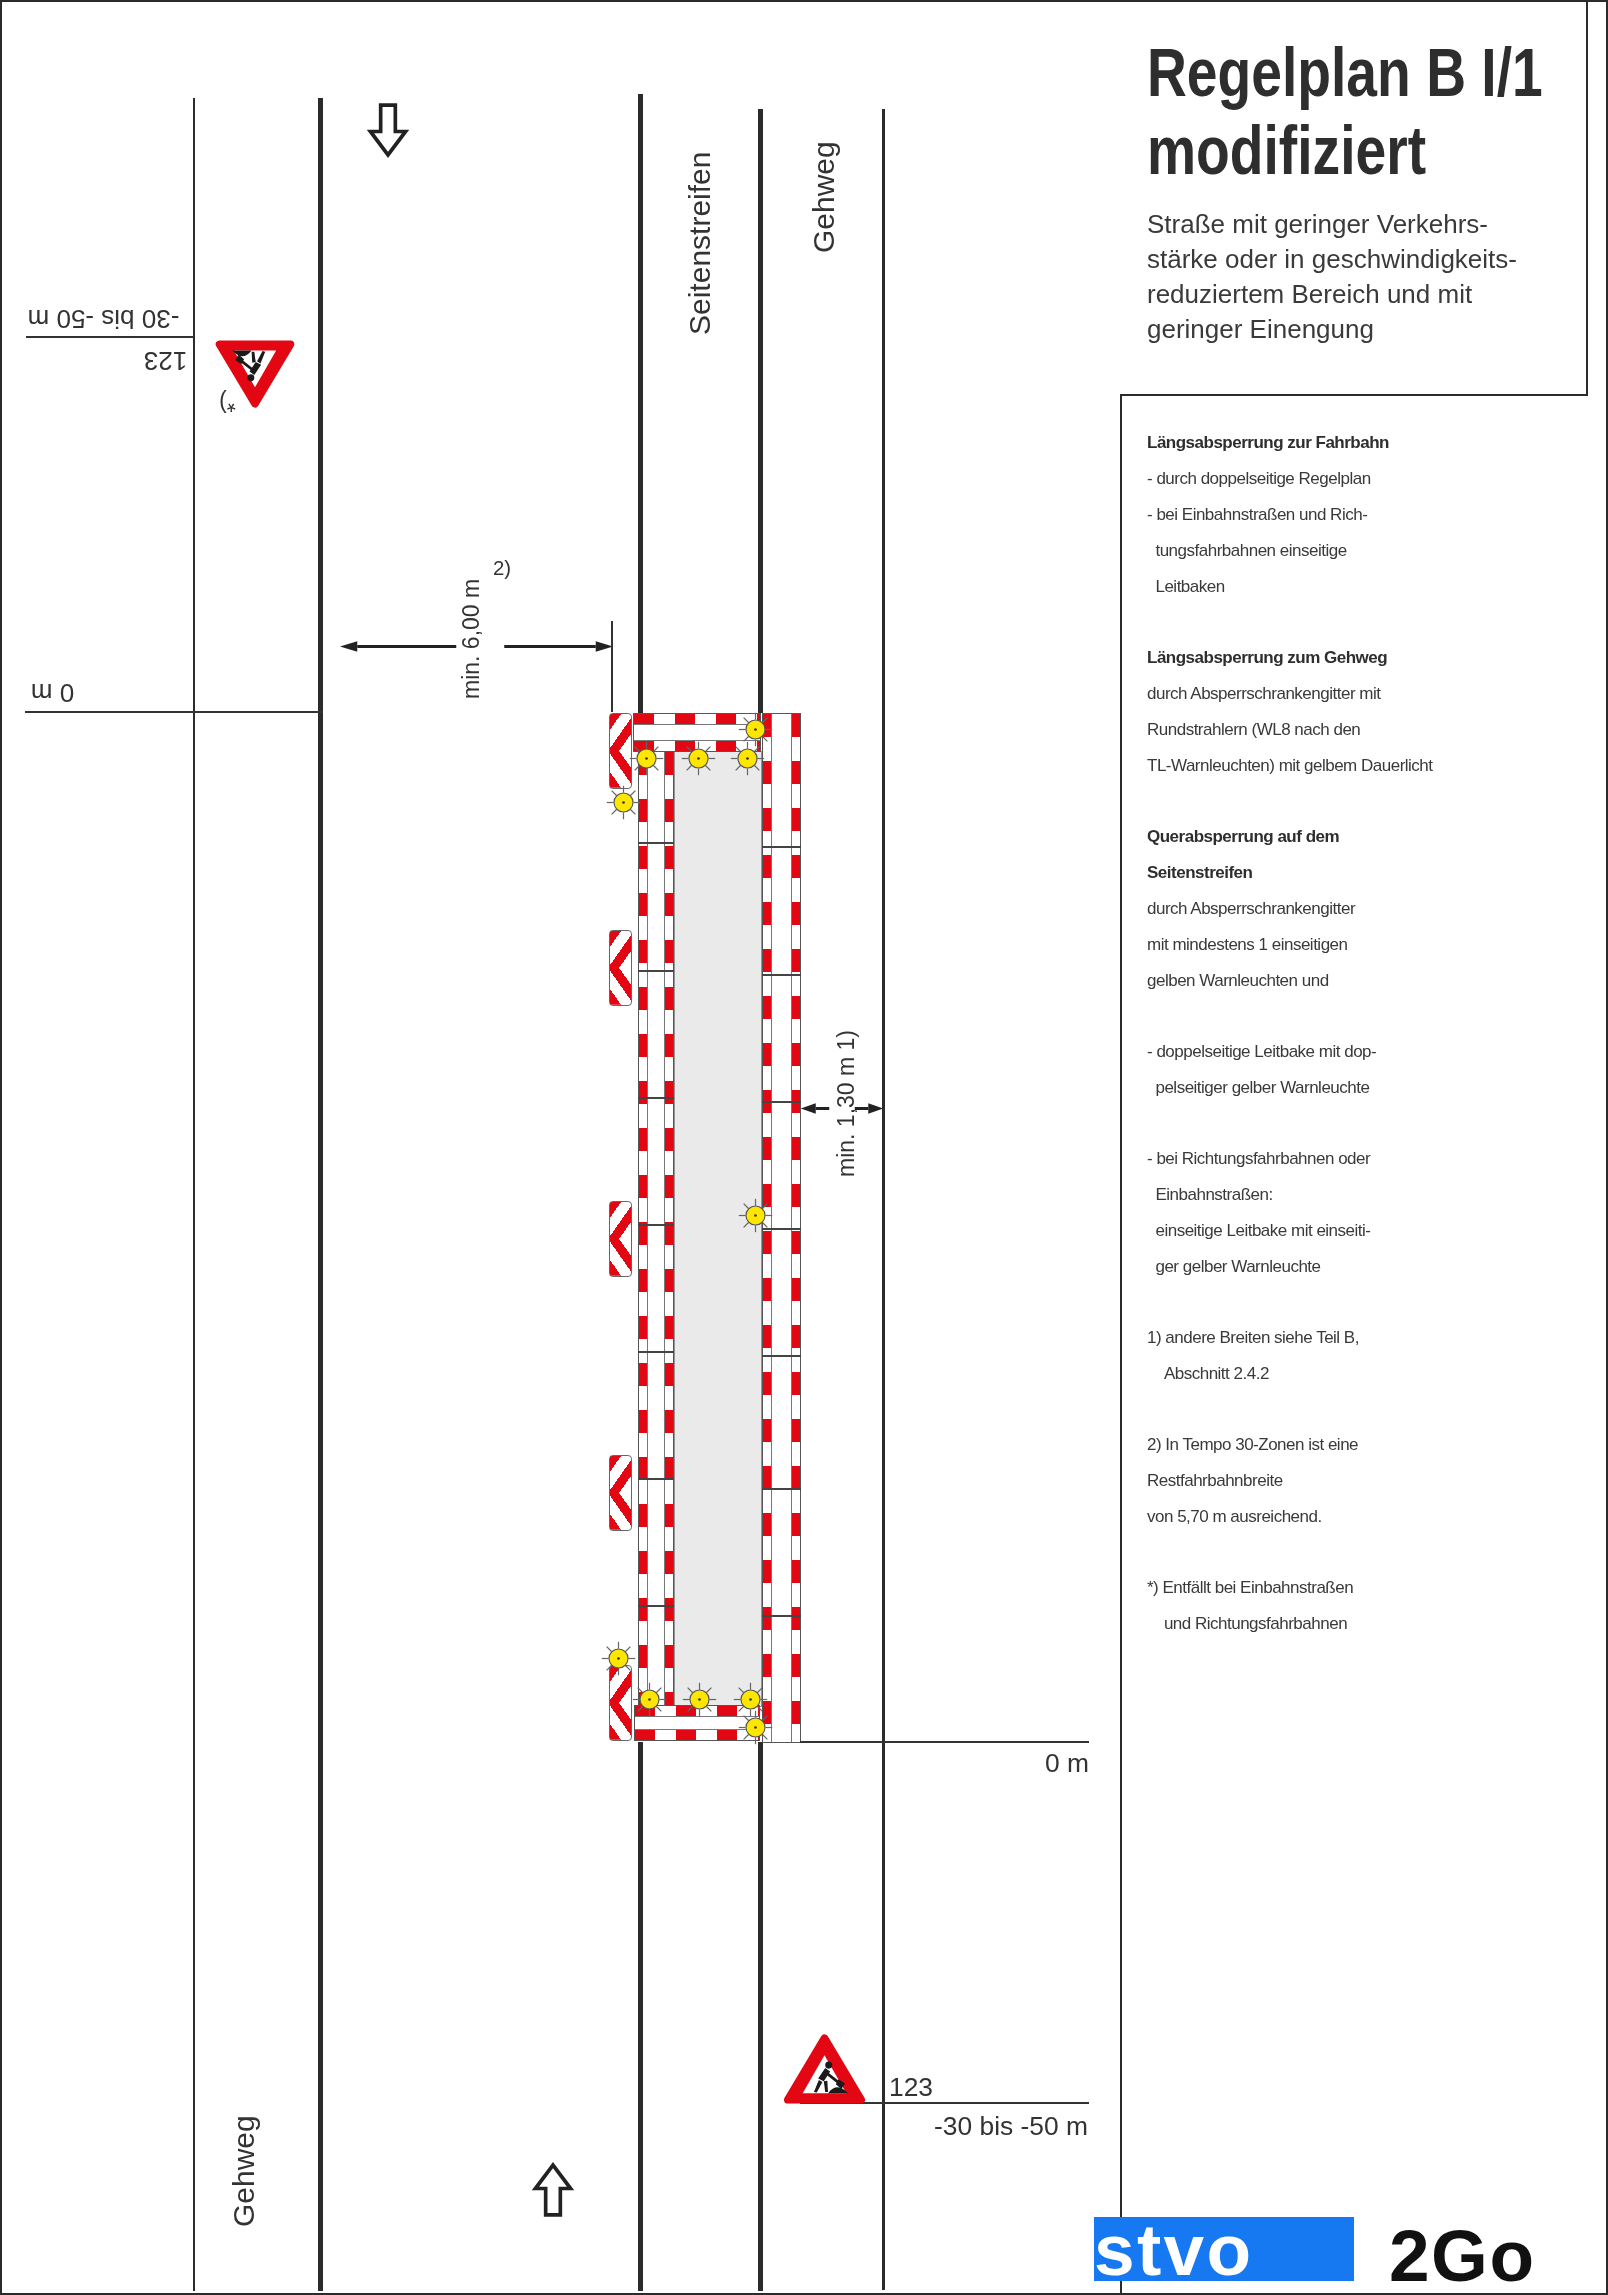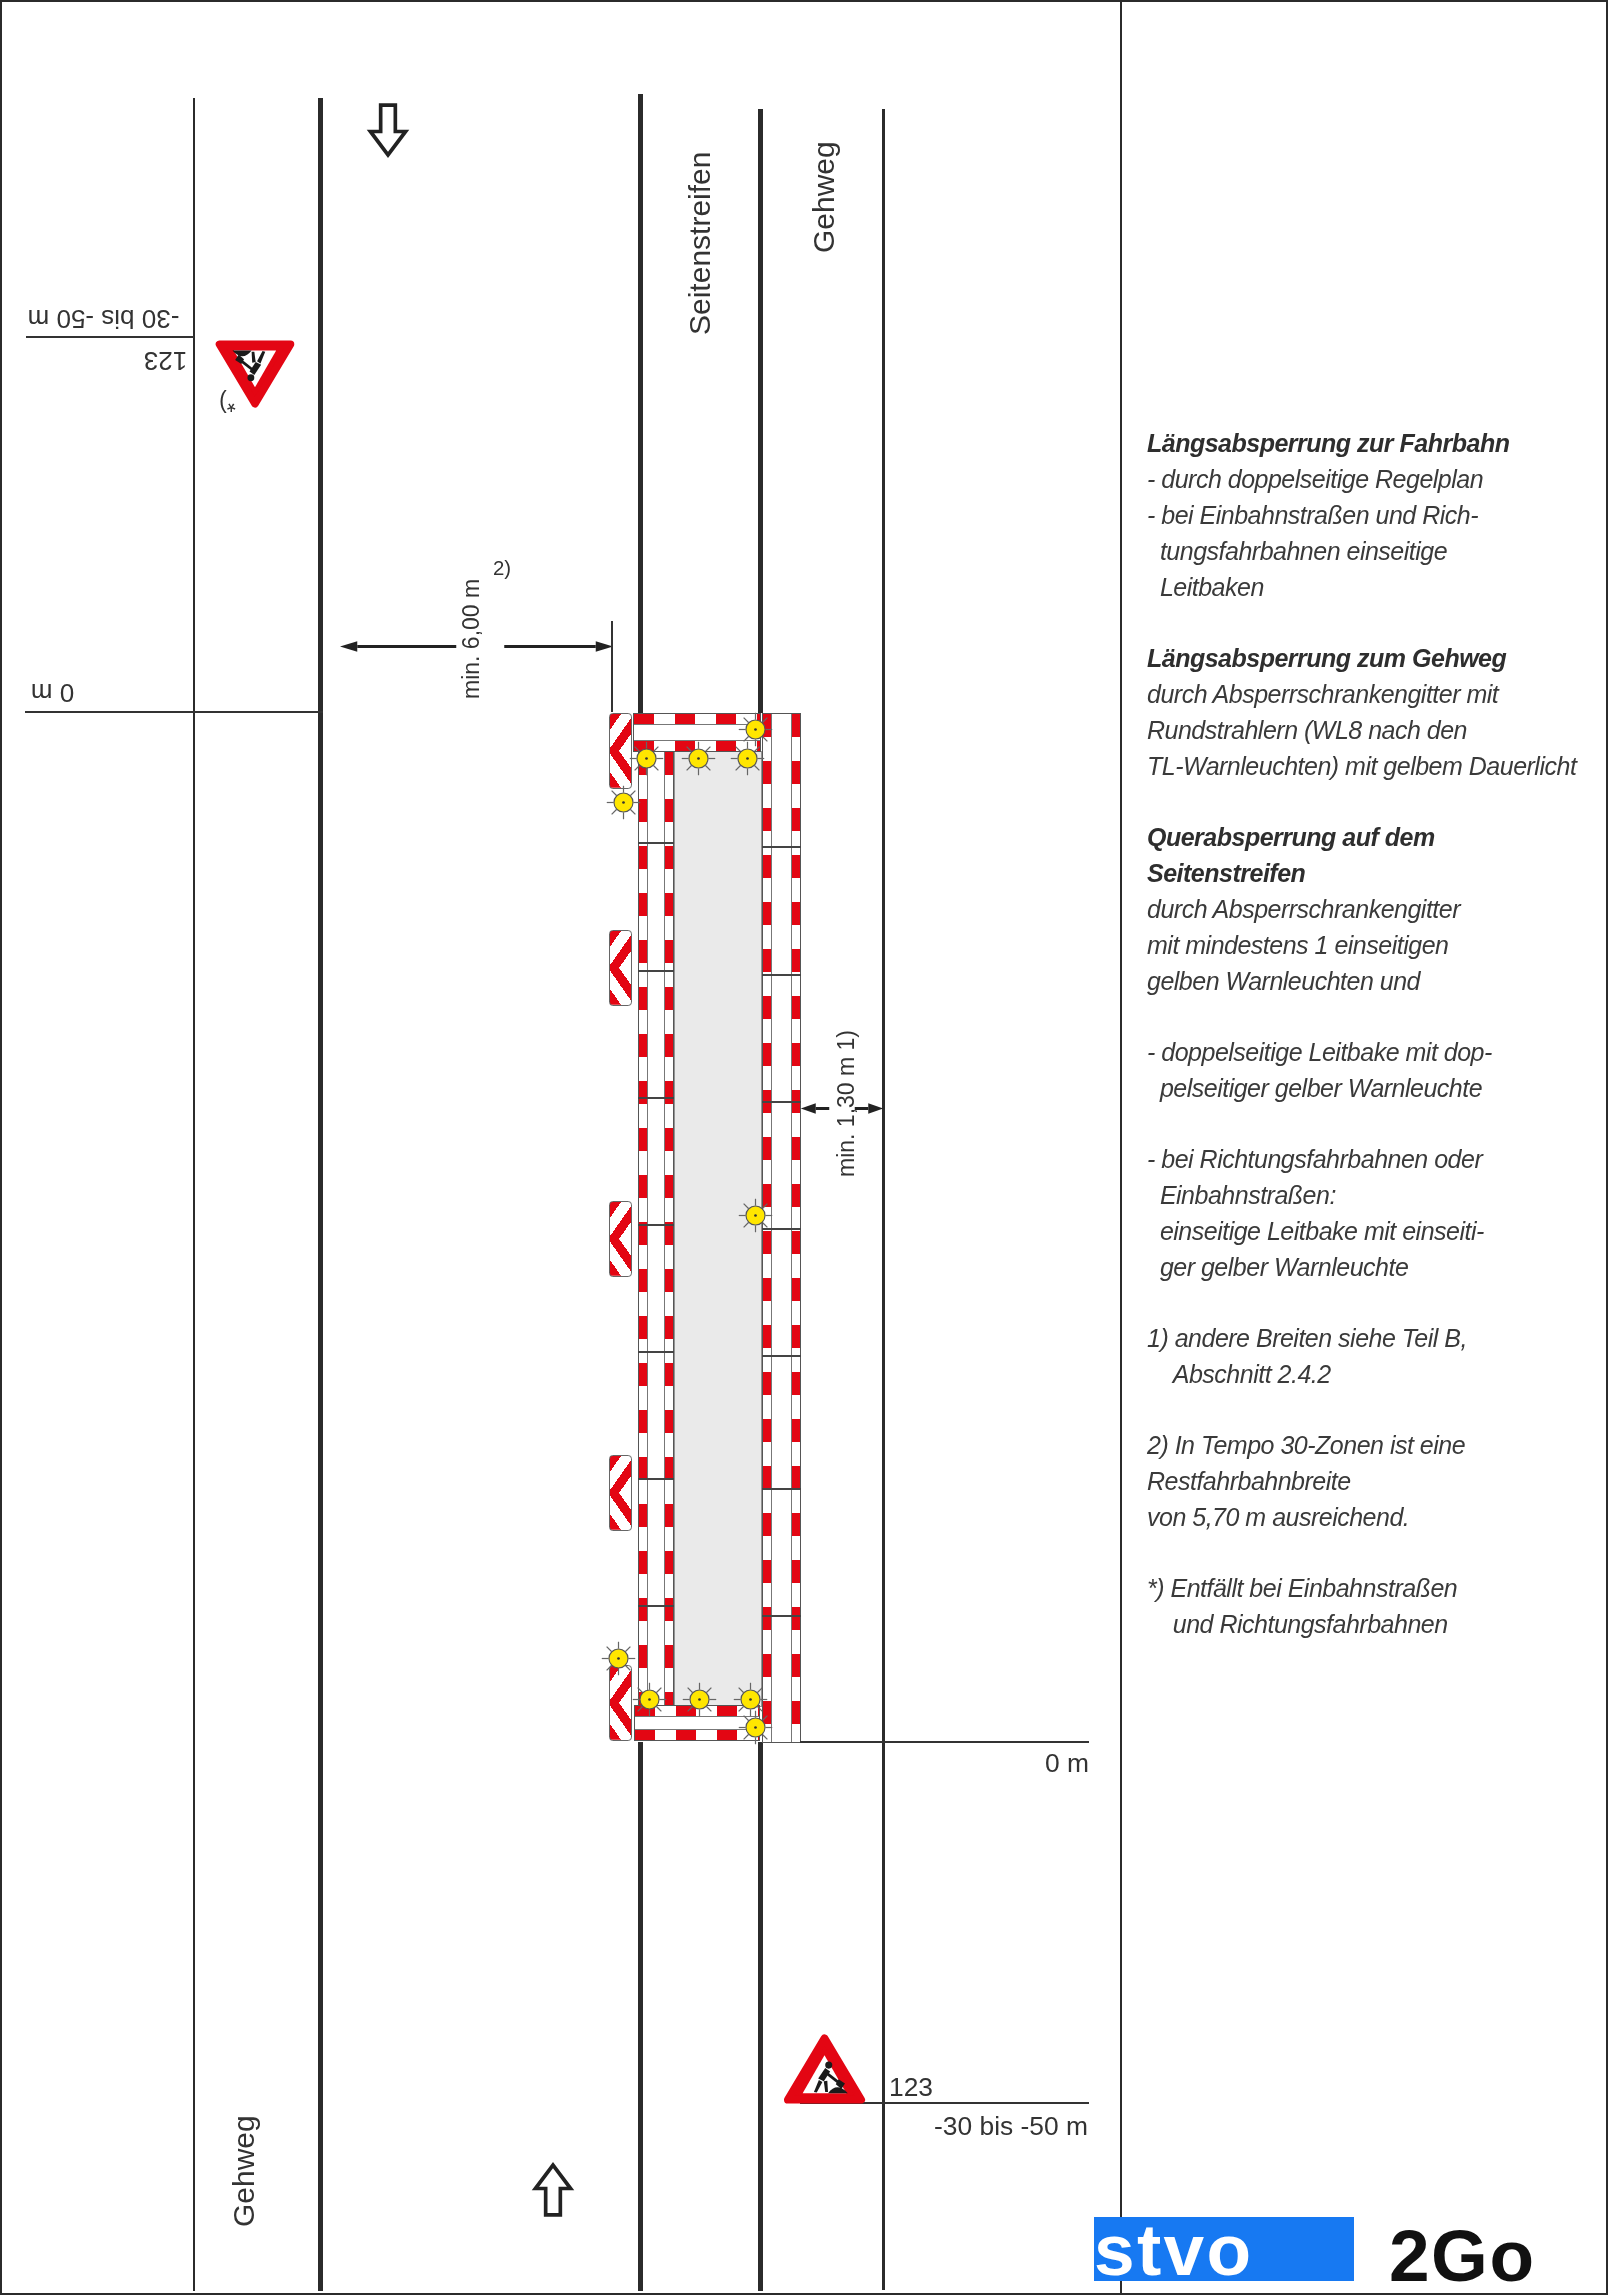--- a/index.html
+++ b/index.html
@@ -41,21 +41,21 @@
   .lamp{position:absolute;width:35px;height:35px;z-index:8;}
 
   
   #title-box{position:absolute;left:1118px;top:0;width:468px;height:394px;background:#fff;
              border-right:2.3px solid var(--ink);border-bottom:2.3px solid var(--ink);box-sizing:border-box;
              padding:32px 15px 0 27px;}
   .title-line{font-size:69px;font-weight:bold;color:#2e2e2e;line-height:78px;white-space:nowrap;
               transform:scaleX(.8);transform-origin:0 50%;}
   #subtitle{margin-top:16.6px;font-size:26px;line-height:35px;color:#3a3a3a;white-space:pre-line;}
   #panel-body{position:absolute;left:1145px;top:423px;width:444px;}
-  .para{font-size:25px;line-height:36px;letter-spacing:-0.5px;color:#3a3a3a;white-space:pre-line;font-style:italic;}
+  .para{font-size:17px;line-height:36px;letter-spacing:-0.5px;color:#3a3a3a;white-space:pre-line;}
   .para.bold{font-weight:bold;color:#2e2e2e;}
   .para.gap{margin-bottom:35px;}
 
   #logo-blue{position:absolute;left:1092px;top:2215px;width:260px;height:64px;background:var(--blue);
              display:flex;align-items:center;justify-content:flex-start;}
   #logo-blue span{font-size:73px;font-weight:bold;color:#fff;letter-spacing:2.3px;}
   #logo-black{position:absolute;left:1387px;top:2215px;height:76px;display:flex;align-items:center;
               font-size:73px;font-weight:bold;color:#111;letter-spacing:1.5px;}
 </style>
 </head>
@@ -348,20 +348,28 @@
             <line x1="7.4" y1="38.6" x2="13.8" y2="32.2"></line>
             <line x1="32.2" y1="13.8" x2="38.6" y2="7.4"></line>
           </g>
           <circle cx="23" cy="23" r="12.5" fill="var(--yellow)" stroke="#555" stroke-width="1.5"></circle>
           <circle cx="23" cy="23" r="1.8" fill="#333"></circle>
         </svg></div>
     </div>
 
   <div class="vline" style="left:1118px;top:0;width:2.3px;height:2295px;"></div>
 
+  <div id="title-box">
+    <div class="title-line">Regelplan B I/1</div>
+    <div class="title-line">modifiziert</div>
+    <div id="subtitle">Straße mit geringer Verkehrs-
+stärke oder in geschwindigkeits-
+reduziertem Bereich und mit
+geringer Einengung</div>
+  </div>
 
   <div id="panel-body">
       <div class="para bold">Längsabsperrung zur Fahrbahn</div>
       <div class="para">- durch doppelseitige Regelplan</div>
       <div class="para gap">- bei Einbahnstraßen und Rich-
 &nbsp;&nbsp;tungsfahrbahnen einseitige
 &nbsp;&nbsp;Leitbaken</div>
       <div class="para bold">Längsabsperrung zum Gehweg</div>
       <div class="para gap">durch Absperrschrankengitter mit
 Rundstrahlern (WL8 nach den

